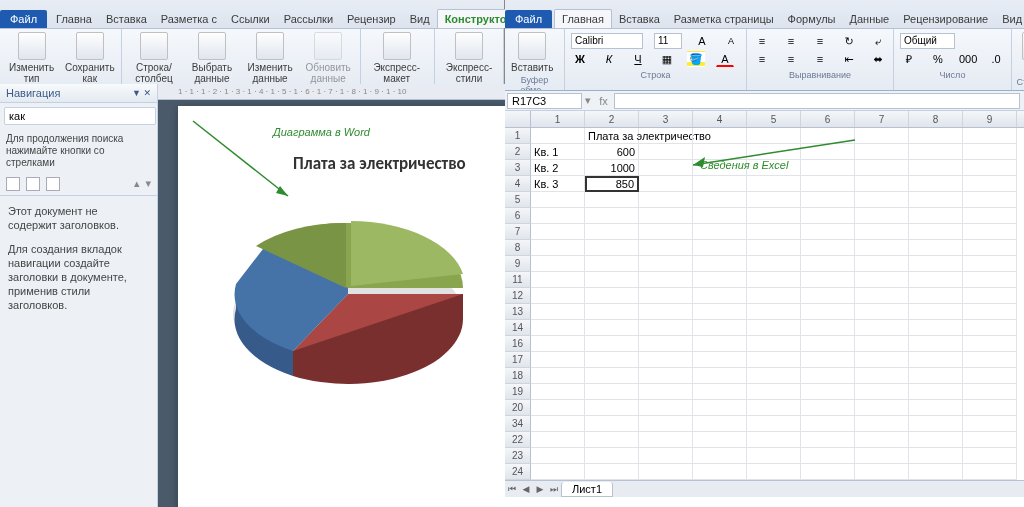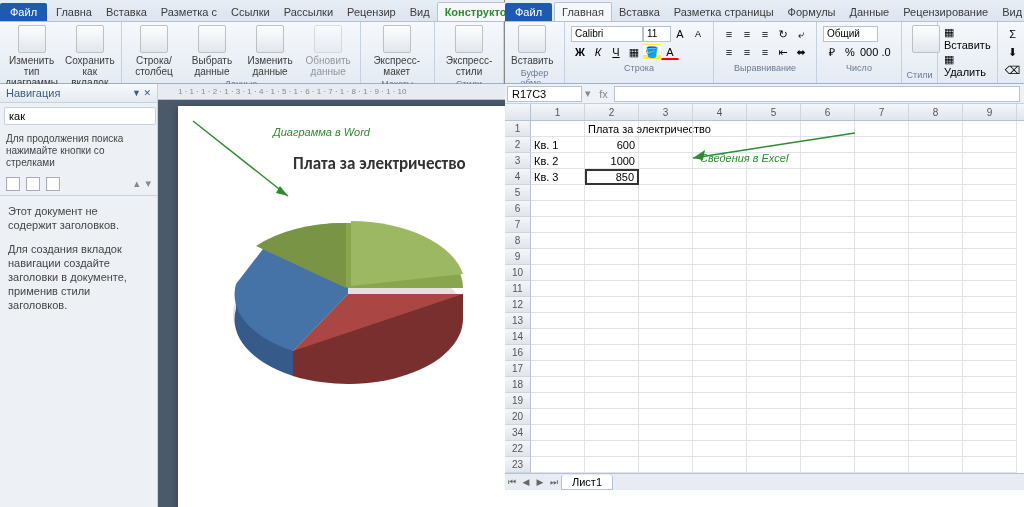--- a/index.html
+++ b/index.html
@@ -1,19 +1,19 @@
 <!DOCTYPE html>
 <html><head>
 <meta charset="utf-8">
 <style>
 *{margin:0;padding:0;box-sizing:border-box;font-family:'Segoe UI',Tahoma,sans-serif;font-size:11px;-webkit-user-select:none;user-select:none}
 body{width:1024px;height:507px;overflow:hidden;background:#eee;position:relative}
 .left{position:absolute;left:0;top:0;width:505px;height:507px;background:#fff;border-right:1px solid #888}
 .right{position:absolute;left:505px;top:0;width:519px;height:507px;background:#fff}
-.ribbon-tabs{height:22px;background:linear-gradient(#e8edf5,#dde4ee);display:flex;align-items:flex-end;padding-left:0;border-bottom:1px solid #b6c1d2}
+.ribbon-tabs{height:29px;background:linear-gradient(#e8edf5,#dde4ee);display:flex;align-items:flex-end;padding-left:0;border-bottom:1px solid #b6c1d2}
 .file-tab{background:#1e5bb0;color:#fff;padding:3px 10px;font-size:11px;margin-right:2px;border-radius:2px 2px 0 0}
 .tab{padding:3px 7px;font-size:11px;color:#3b3b3b;white-space:nowrap}
 .tab.active{background:#f5f7fa;border:1px solid #b6c1d2;border-bottom:none;border-radius:2px 2px 0 0}
 .tab.special{color:#2e8b2e;font-weight:bold}
 .help-icons{margin-left:auto;display:flex;gap:2px;padding-right:4px}
 .help-icons span{width:14px;height:14px;display:inline-flex;align-items:center;justify-content:center;font-size:10px;color:#666}
 .ribbon{height:62px;background:linear-gradient(#f5f8fc,#e5ebf3);border-bottom:1px solid #9cb0cc;display:flex}
 .rgroup{border-right:1px solid #c5d0e0;display:flex;flex-direction:column;padding:2px 4px}
 .rgroup-content{flex:1;display:flex;align-items:flex-start;gap:3px}
 .rgroup-label{font-size:9px;color:#6a7a95;text-align:center;padding:1px 0}
@@ -49,21 +49,21 @@
 .row{display:flex;height:16px}
 .rh{width:26px;border-right:1px solid #b6c1d2;border-bottom:1px solid #d0d5dd;background:linear-gradient(#f4f6f9,#e0e5ec);text-align:center;font-size:10px;color:#555;line-height:16px}
 .cell{width:54px;border-right:1px solid #e0e3e8;border-bottom:1px solid #e0e3e8;font-size:11px;padding:0 3px;line-height:16px;overflow:visible;white-space:nowrap}
 .cell.r{text-align:right}
 .cell.sel{border:2px solid #333;line-height:12px}
 .sheet-tabs{position:absolute;bottom:0;left:0;right:0;height:17px;background:#e8ecf2;display:flex;align-items:center;border-top:1px solid #b6c1d2}
 .st-nav{width:14px;text-align:center;color:#666;font-size:9px}
 .st-tab{background:#fff;border:1px solid #b6c1d2;border-bottom:none;padding:1px 10px;font-size:10px;border-radius:0 0 3px 3px;transform:scaleY(-1)}
 .st-tab span{display:inline-block;transform:scaleY(-1)}
 .font-controls{display:flex;flex-direction:column;gap:2px;padding:2px}
-.fc-row{display:flex;gap:0;align-items:flex-start}
+.fc-row{display:flex;gap:11px;align-items:flex-start}
 .fc-sel{border:1px solid #b6c1d2;background:#fff;padding:0 3px;font-size:10px;height:16px;line-height:14px}
 .fc-btn{width:18px;height:16px;border:1px solid transparent;text-align:center;font-size:11px;line-height:14px}
 </style>
 </head>
 <body>
 
 <div class="left">
  <div class="ribbon-tabs">
   <div class="file-tab">Файл</div>
   <div class="tab">Главна</div>
@@ -419,32 +419,20 @@
           <div class="cell"></div>
           <div class="cell"></div>
           <div class="cell"></div>
           <div class="cell"></div>
           <div class="cell"></div>
           <div class="cell"></div>
           <div class="cell"></div>
           <div class="cell"></div>
         </div>
         <div class="row">
-          <div class="rh">10</div>
-          <div class="cell"></div>
-          <div class="cell"></div>
-          <div class="cell"></div>
-          <div class="cell"></div>
-          <div class="cell"></div>
-          <div class="cell"></div>
-          <div class="cell"></div>
-          <div class="cell"></div>
-          <div class="cell"></div>
-        </div>
-        <div class="row">
           <div class="rh">11</div>
           <div class="cell"></div>
           <div class="cell"></div>
           <div class="cell"></div>
           <div class="cell"></div>
           <div class="cell"></div>
           <div class="cell"></div>
           <div class="cell"></div>
           <div class="cell"></div>
           <div class="cell"></div>

